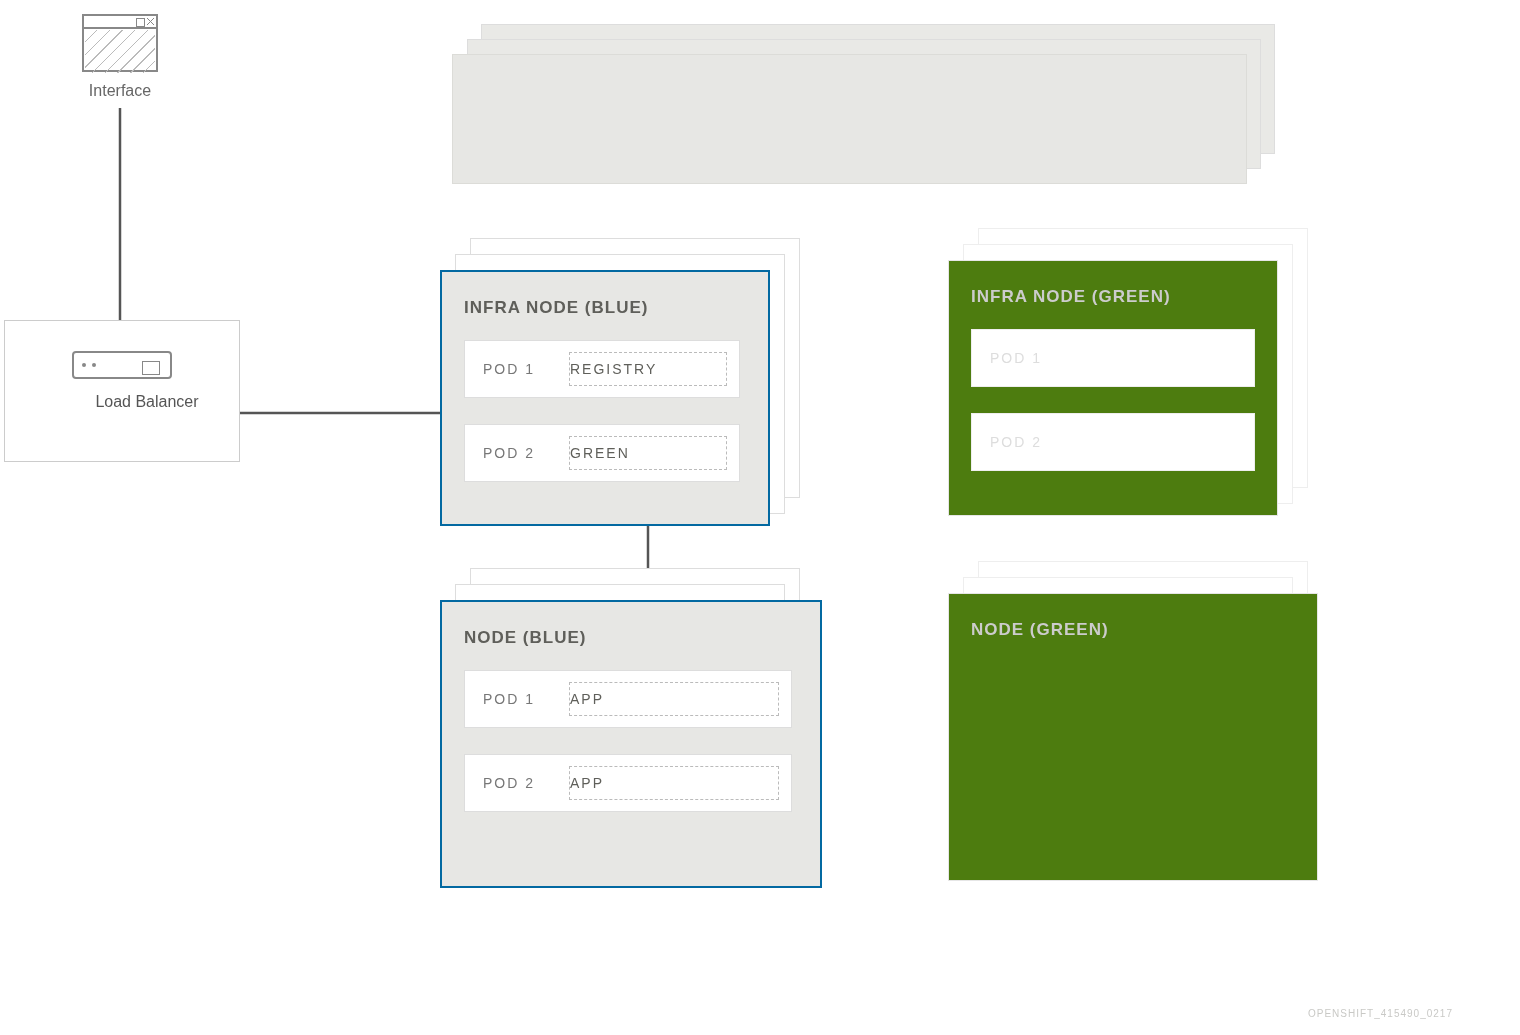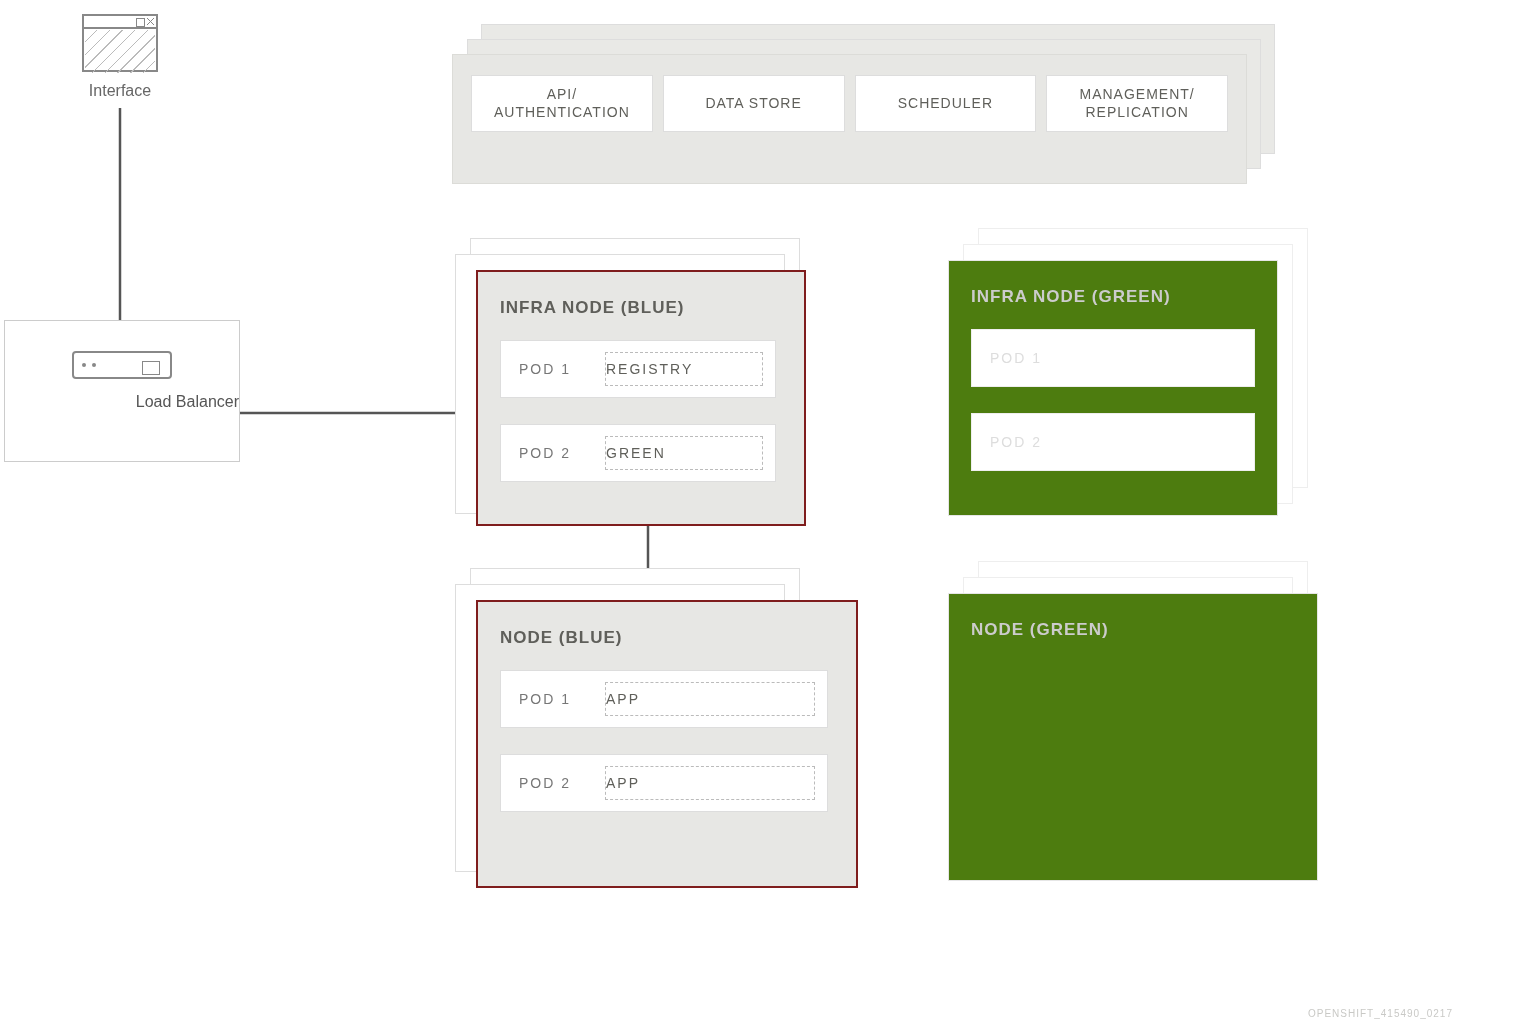--- a/index.html
+++ b/index.html
@@ -75,21 +75,21 @@
   }
   .lb-icon::after {
     content: "";
     position: absolute;
     right: 10px; top: 8px;
     width: 16px; height: 12px;
     border: 1.5px solid #888;
   }
   .lb-label {
     font-size: 16px; color: #555;
-    text-align: right;
+    text-align: center;
     padding-left: 50px;
   }
 
   
   .master-shadow2 { left: 481px; top: 24px; width: 794px; height: 130px; background: #e9e9e6; border: 1px solid #ddd; }
   .master-shadow1 { left: 467px; top: 39px; width: 794px; height: 130px; background: #e9e9e6; border: 1px solid #ddd; }
   .master {
     left: 452px; top: 54px;
     width: 795px; height: 130px;
     background: #e7e7e4;
@@ -113,23 +113,22 @@
     line-height: 1.25;
     display: flex; align-items: center; justify-content: center;
     min-height: 50px;
   }
 
   
   .node-shadow2 { background: #fff; border: 1px solid #ddd; }
   .node-shadow1 { background: #fff; border: 1px solid #ddd; }
   .node-box {
     background: #e7e7e4;
-    border: 2px solid #7f1d1d;
+    border: 2px solid #0369a1;
     padding: 26px 28px 22px 22px;
-    margin-left: 36px;
   }
   .node-title {
     font-size: 17px; letter-spacing: 1px;
     color: #5f5f5a; font-weight: 600;
     margin-bottom: 22px;
     white-space: nowrap;
   }
   .pod-row {
     background: #fff;
     border: 1px solid #ddd;
@@ -213,28 +212,20 @@
 <div class="abs interface-label">Interface</div>
 
 <div class="abs lb-box">
   <div class="lb-icon"></div>
   <div class="lb-label">Load Balancer</div>
 </div>
 
 <div class="abs master-shadow2"></div>
 <div class="abs master-shadow1"></div>
 <div class="abs master">
-  <div class="master-row">
-    <div class="master-item" style="white-space:pre-line">API/
-AUTHENTICATION</div>
-    <div class="master-item">DATA STORE</div>
-    <div class="master-item">SCHEDULER</div>
-    <div class="master-item" style="white-space:pre-line">MANAGEMENT/
-REPLICATION</div>
-  </div>
 </div>
 
 <div class="abs node-shadow2" style="left:470px; top:238px; width:330px; height:260px;"></div>
 <div class="abs node-shadow1" style="left:455px; top:254px; width:330px; height:260px;"></div>
 <div class="abs node-box" style="left:440px; top:270px; width:330px; height:256px;">
   <div class="node-title">INFRA NODE (BLUE)</div>
   <div class="pod-row">
     <div class="pod-label">POD 1</div>
     <div class="pod-content">REGISTRY</div>
   </div>

